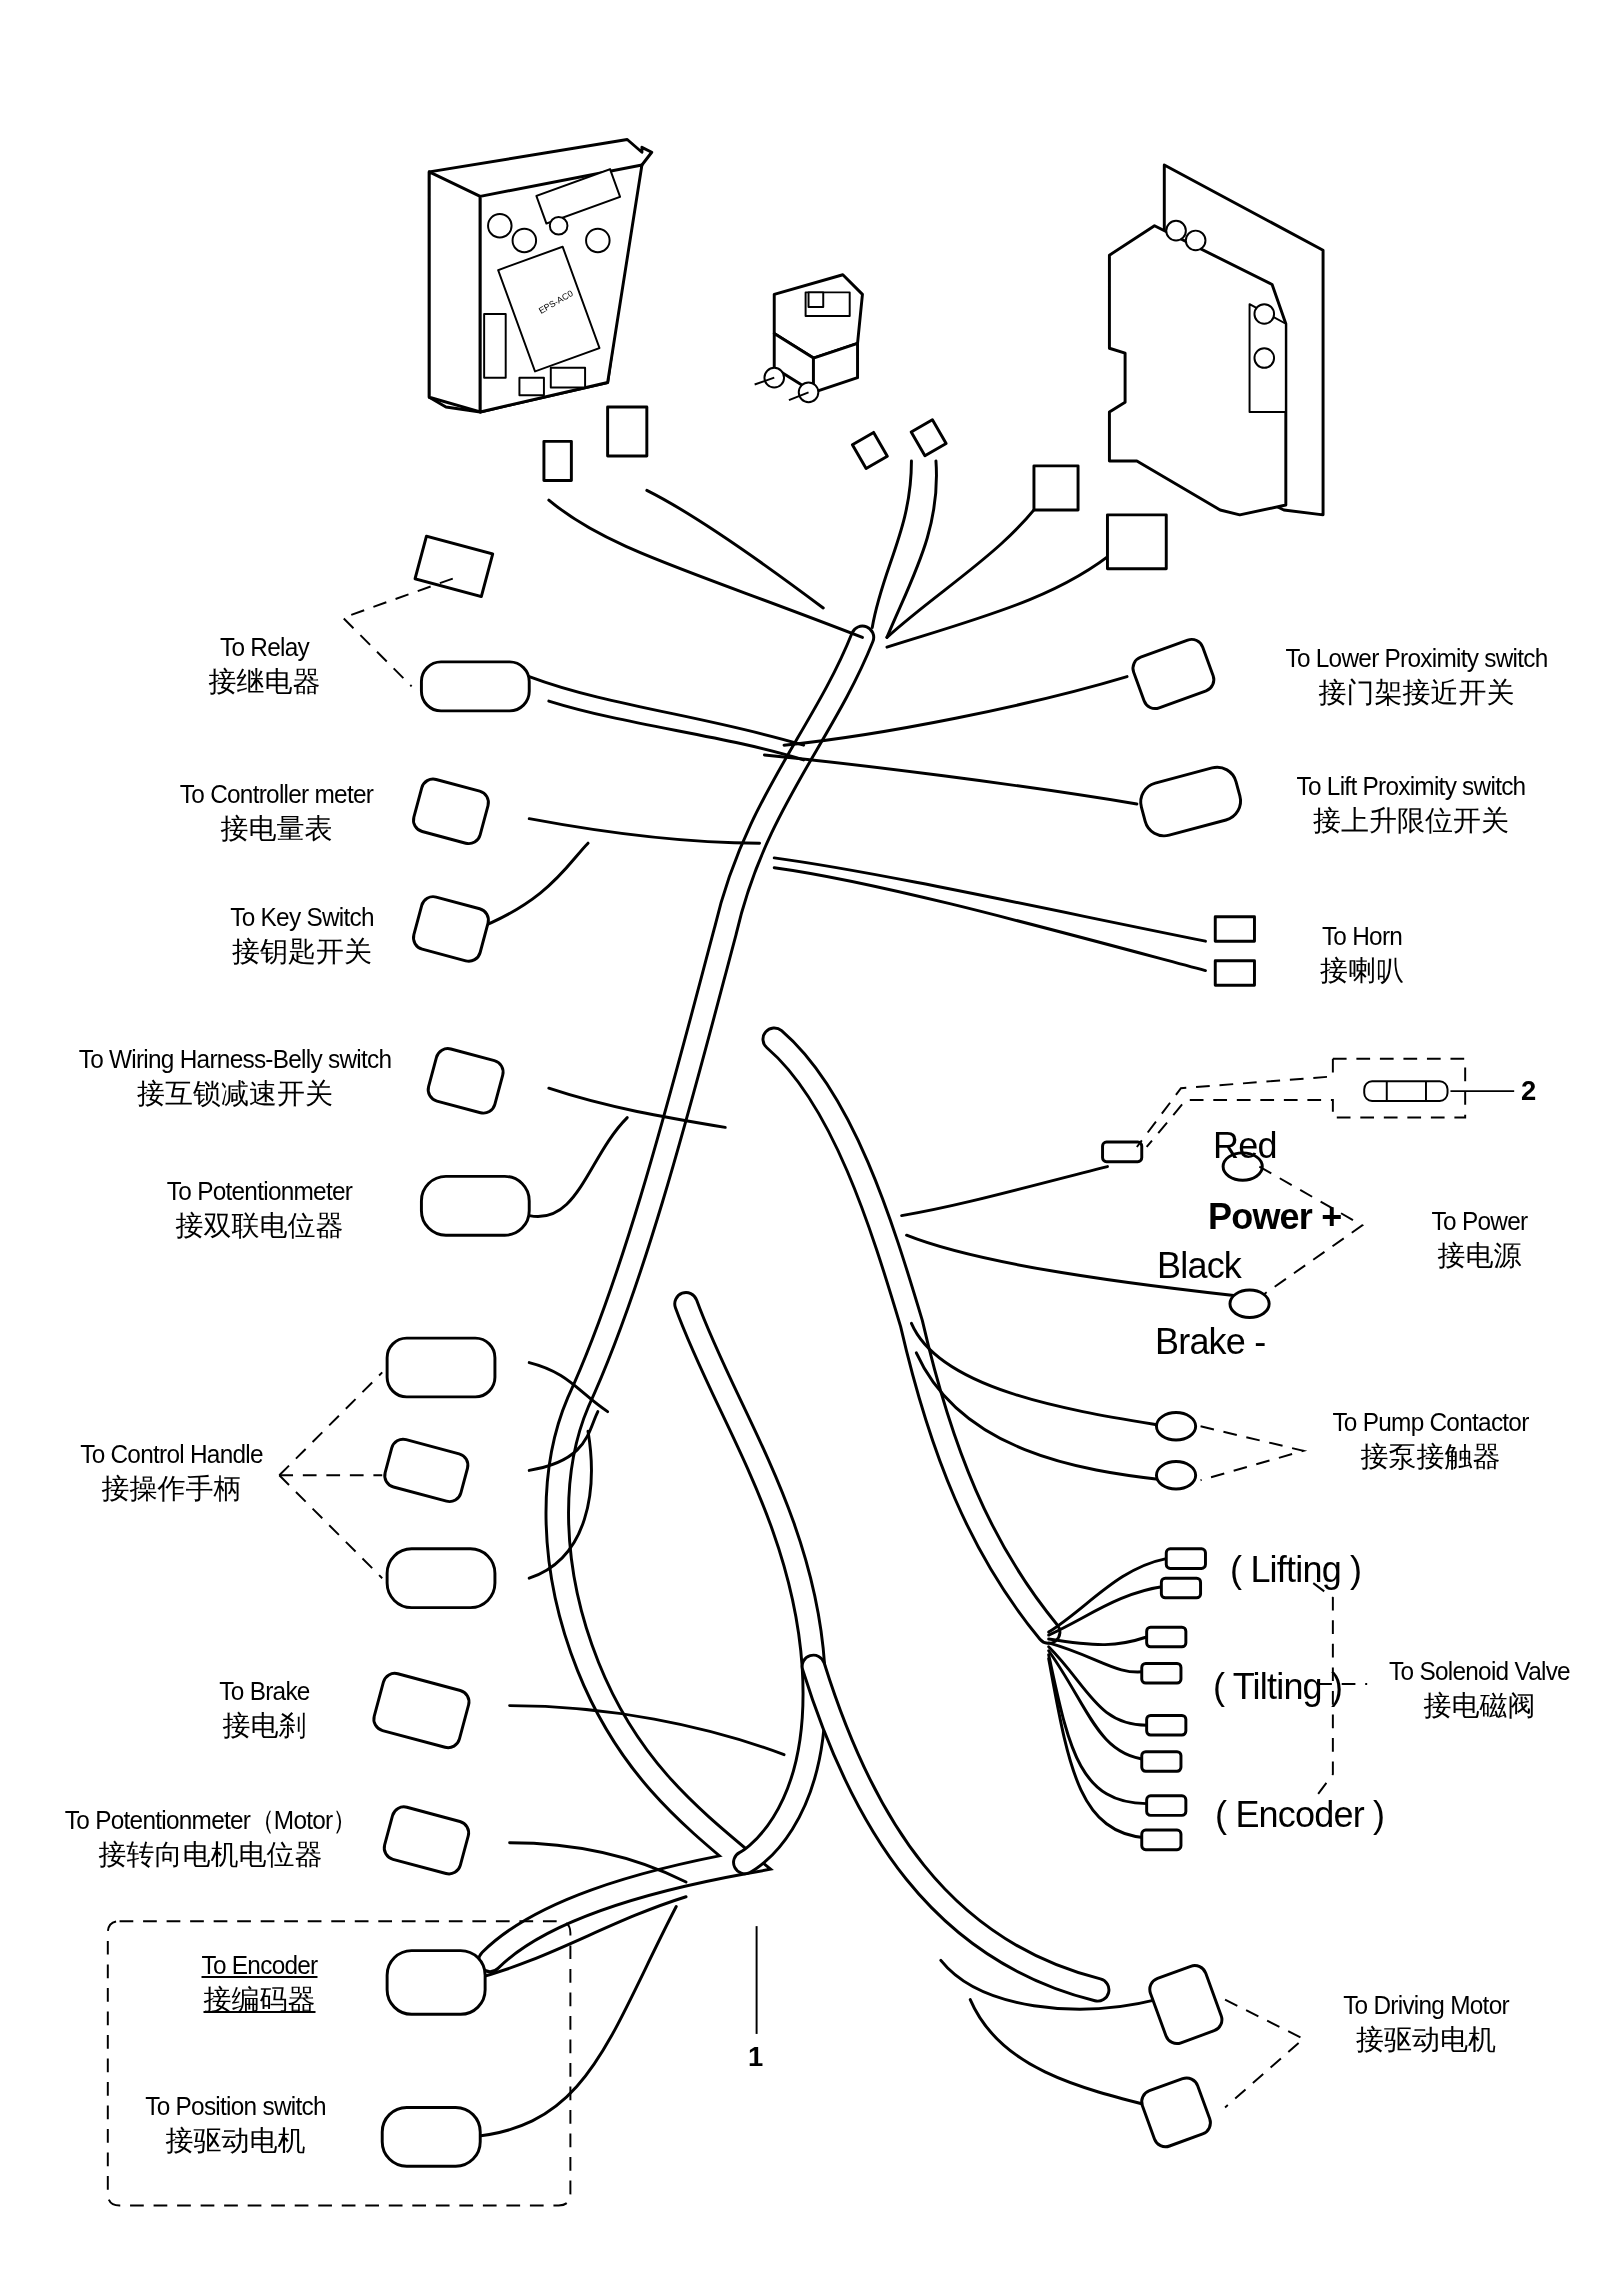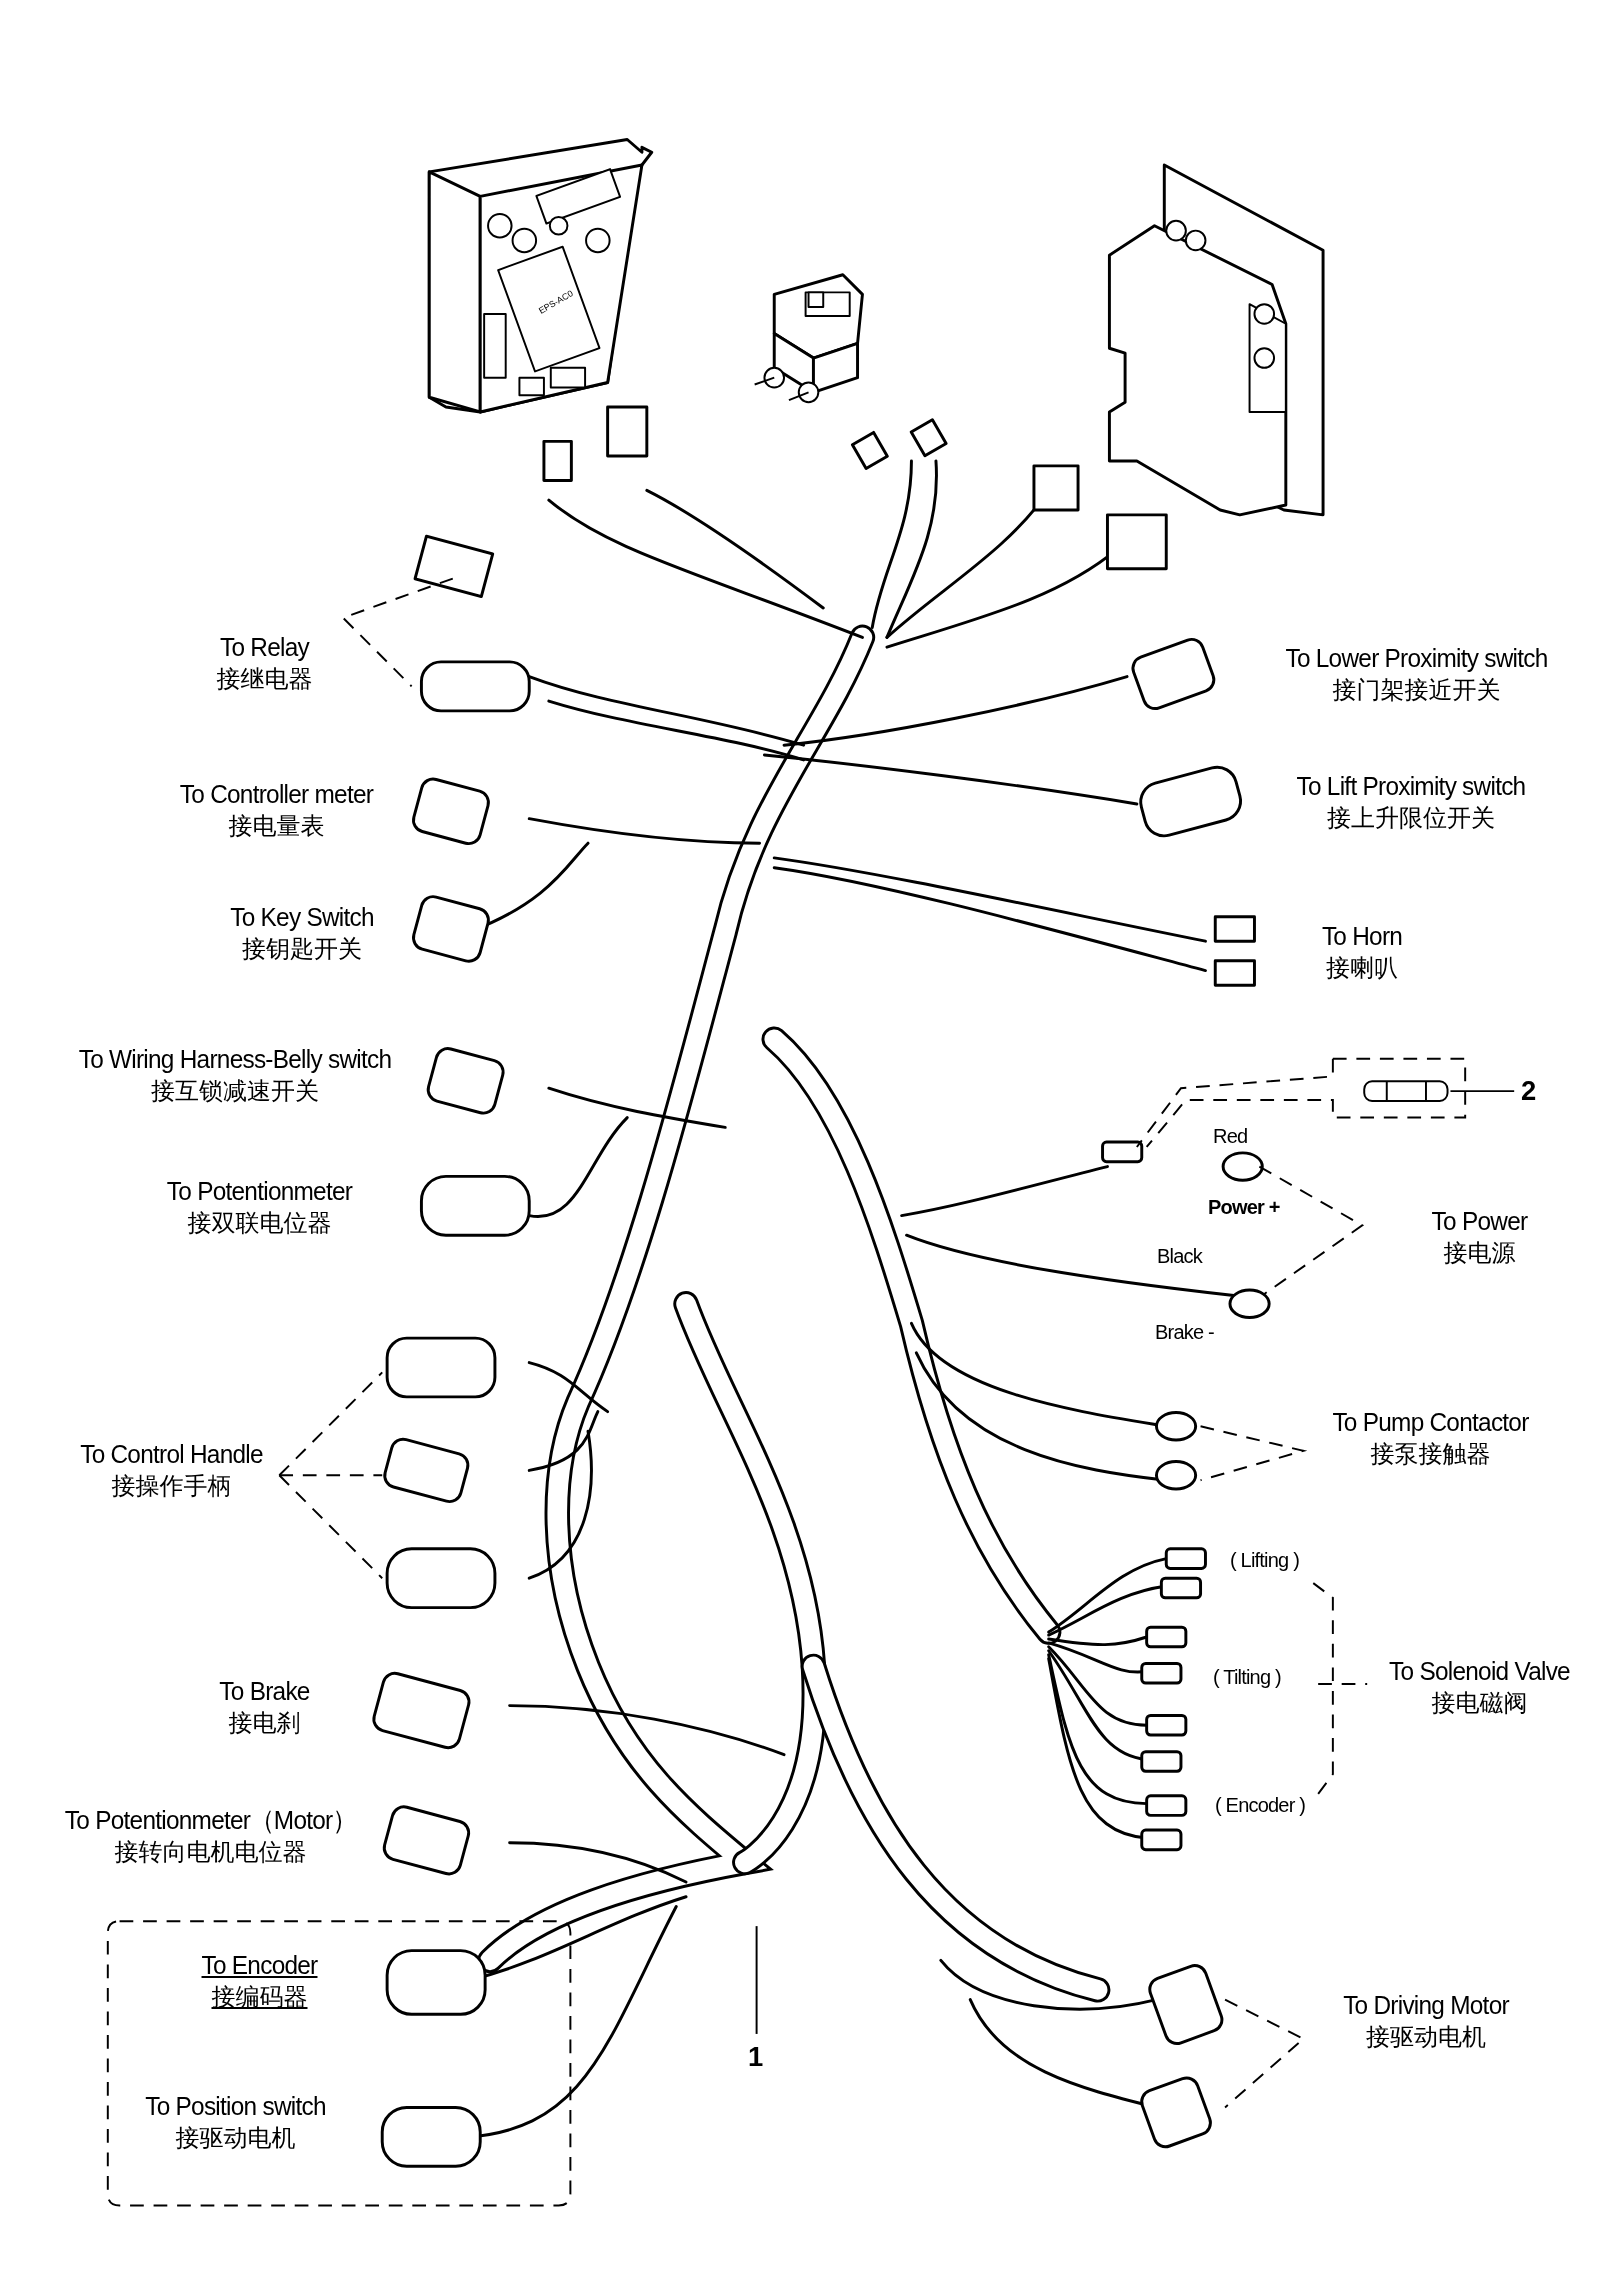--- a/index.html
+++ b/index.html
@@ -1,22 +1,22 @@
 <!DOCTYPE html>
 <html><head>
 <meta charset="utf-8">
 <style>
   html, body { margin: 0; padding: 0; background: #ffffff; }
   body { width: 1621px; height: 2293px; position: relative; overflow: hidden;
          font-family: "Liberation Sans", "DejaVu Sans", sans-serif; color: #000; }
   #diagram { position: absolute; left: 0; top: 0; width: 1621px; height: 2293px; }
   .lbl { position: absolute; text-align: center; line-height: 1.15; white-space: nowrap; }
   .en { display: block; font-size: 26.5px; letter-spacing: -0.8px; font-weight: normal; transform: scaleX(0.92); transform-origin: center; }
-  .zh { display: block; font-size: 24px; font-family: "DejaVu Sans", sans-serif; margin-top: 3.9px; }
-  .sm { position: absolute; font-size: 20px; letter-spacing: -0.8px; white-space: nowrap; }
+  .zh { display: block; font-size: 28px; font-family: "DejaVu Sans", sans-serif; margin-top: 3.9px; }
+  .sm { position: absolute; font-size: 36px; letter-spacing: -0.8px; white-space: nowrap; }
   .num { position: absolute; font-size: 27.4px; font-weight: bold; }
   svg .wire { fill: none; stroke: #000; stroke-width: 3; stroke-linecap: round; }
   svg .wire-in { fill: none; stroke: #fff; stroke-width: 20; stroke-linecap: round; }
   svg .wire-out { fill: none; stroke: #000; stroke-width: 26; stroke-linecap: round; }
   svg .thin { fill: none; stroke: #000; stroke-width: 2; }
   svg .dash { fill: none; stroke: #000; stroke-width: 2; stroke-dasharray: 14 10; }
   svg .part { fill: #fff; stroke: #000; stroke-width: 3; stroke-linejoin: round; }
   svg .partthin { fill: #fff; stroke: #000; stroke-width: 2; stroke-linejoin: round; }
 </style>
 </head>

